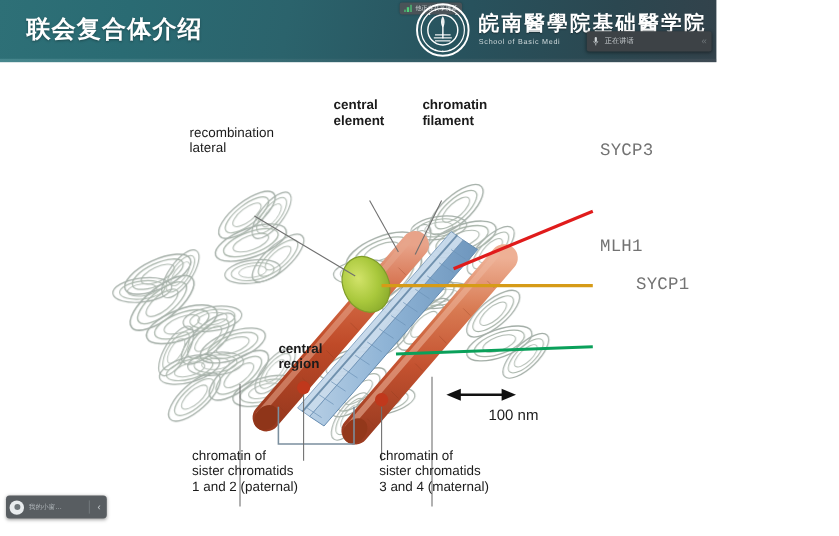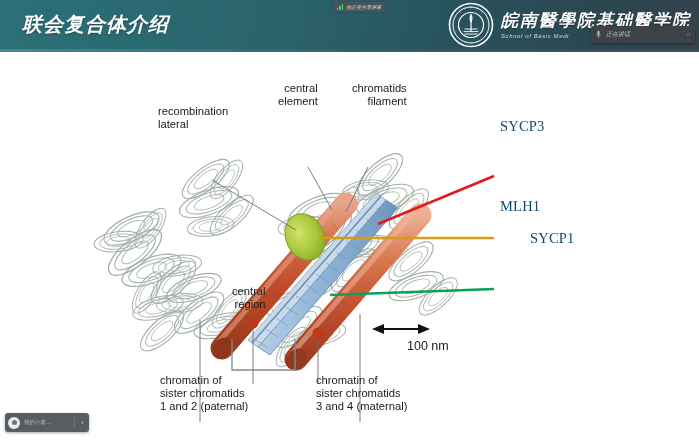--- a/index.html
+++ b/index.html
@@ -4,24 +4,23 @@
 <style>
   html,body{margin:0;padding:0;}
   body{
     width:699px;height:447px;overflow:hidden;background:#ffffff;
     font-family:"Liberation Sans","DejaVu Sans",sans-serif;
   }
   .slide{position:relative;width:699px;height:447px;background:#fff;}
 
   
   .header{
-    position:absolute;left:0;top:0;width:699px;height:52px;
+    position:absolute;left:0;top:0;width:597px;height:52px;
     background:linear-gradient(100deg,#2e7077 0%,#2a6b73 18%,#2b636c 40%,#28525d 65%,#2b4750 85%,#33424b 100%);
     overflow:hidden;
-    font-style:italic;
   }
   .header:after{
     content:"";position:absolute;left:0;bottom:0;width:100%;height:3px;
     background:linear-gradient(90deg,#5c9aa0,#3a666f 50%,#46505a);opacity:.55;
   }
   .slide-title{
     position:absolute;left:22px;top:11px;
     color:#ffffff;font-size:20px;font-weight:bold;letter-spacing:1px;
     text-shadow:0 1px 2px rgba(0,0,0,.35);
     font-family:"DejaVu Sans","Liberation Sans",sans-serif;
@@ -69,25 +68,25 @@
     font-family:"DejaVu Sans","Liberation Sans",sans-serif;}
   .toast-chev{margin-left:auto;color:#6d7478;font-size:8px;letter-spacing:-1px;}
 
   
   .figure{position:absolute;left:0;top:52px;width:699px;height:395px;background:#fff;}
 
   .lbl{
     position:absolute;color:#1b1b1b;font-size:11.2px;line-height:13px;
     font-family:"Liberation Sans","DejaVu Sans",sans-serif;white-space:pre;
   }
-  .lbl.c{text-align:right;}
+  .lbl.c{text-align:left;font-weight:bold;}
 
   .callout{
-    position:absolute;color:#0c4a6e;font-size:14.5px;font-weight:normal;
-    font-family:Liberation Serif, serif;letter-spacing:.2px;
+    position:absolute;color:#737373;font-size:14.5px;font-weight:normal;
+    font-family:Liberation Mono, monospace;letter-spacing:.2px;
   }
 
   svg.art{position:absolute;left:0;top:0;width:699px;height:395px;}
 
   
   .mini-bar{
     position:absolute;left:5px;top:361px;width:78px;height:19px;
     background:#585d61;border-radius:3px;display:flex;align-items:center;
     padding:0 3px;gap:4px;box-shadow:0 1px 3px rgba(0,0,0,.35);
   }
@@ -337,21 +336,21 @@
         <line x1="378" y1="277" x2="424" y2="277" stroke="#111" stroke-width="2.2"></line>
         <polygon points="372,277 384,272 384,282" fill="#111"></polygon>
         <polygon points="430,277 418,272 418,282" fill="#111"></polygon>
       </g>
     </svg>
 
     <div class="lbl" style="left:158px;top:53px;">recombination
 lateral</div>
     <div class="lbl c" style="left:278px;top:30px;">central
 element</div>
-    <div class="lbl c" style="left:352px;top:30px;">chromatids
+    <div class="lbl c" style="left:352px;top:30px;">chromatin
 filament</div>
     <div class="lbl c" style="left:232px;top:233px;">central
 region</div>
     <div class="lbl" style="left:160px;top:322px;">chromatin of
 sister chromatids
 1 and 2 (paternal)</div>
     <div class="lbl" style="left:316px;top:322px;">chromatin of
 sister chromatids
 3 and 4 (maternal)</div>
     <div class="lbl" style="left:379px;top:288px;font-size:12.5px;margin-left:28px;">100 nm</div>

